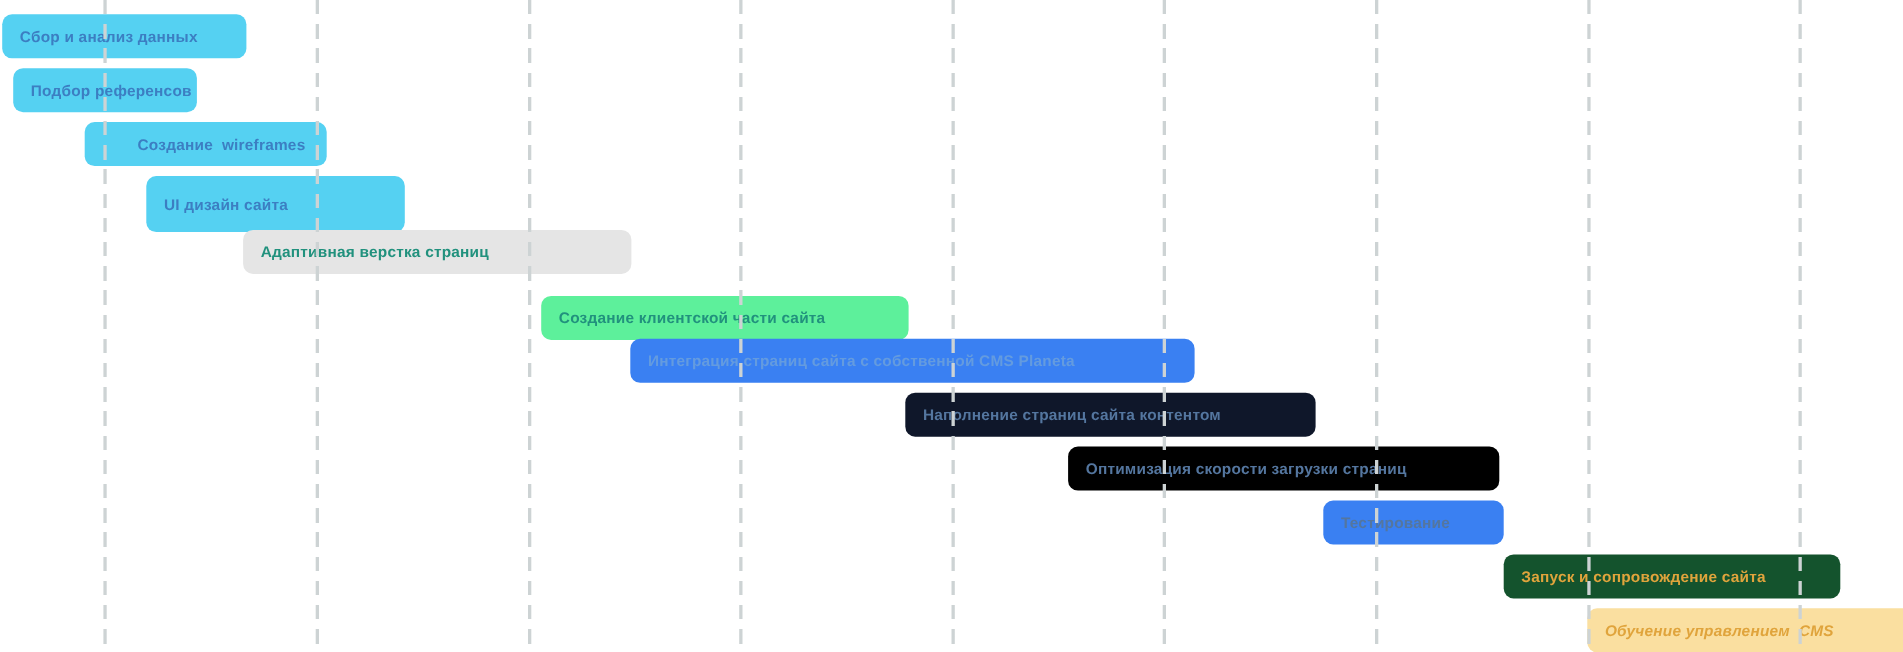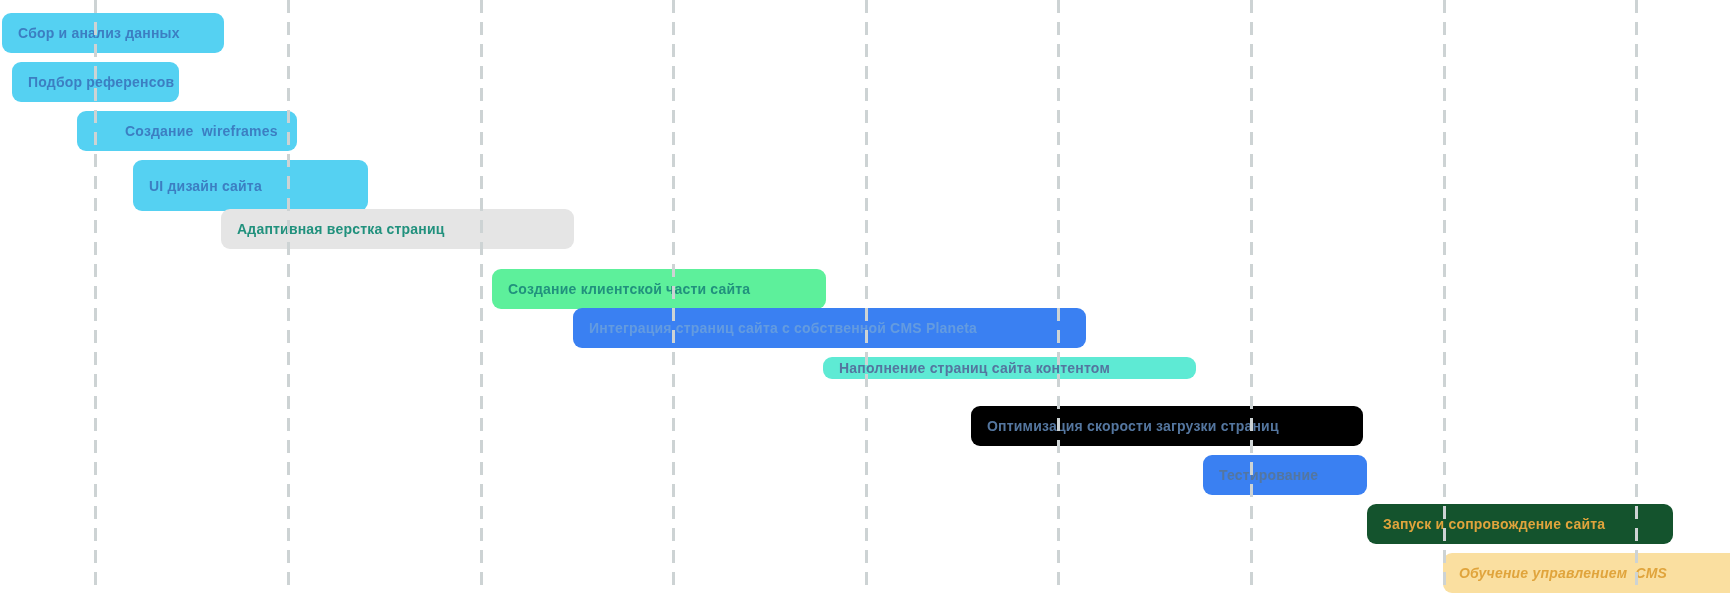--- a/index.html
+++ b/index.html
@@ -64,19 +64,19 @@
       <div class="gridline" style="--grid-color: #CDD3D4; left: 1635px;"></div>
     </div>
   <div id="bars-layer">
       <div class="gantt-bar" style="left: 2px; width: 222px; top: 13px; height: 40px; border-radius: 9px; background: rgb(85, 209, 242); color: rgb(60, 126, 194);"><span>Сбор и анализ данных</span></div>
       <div class="gantt-bar" style="left: 12px; width: 167px; top: 62px; height: 40px; border-radius: 9px; background: rgb(85, 209, 242); color: rgb(60, 126, 194);"><span>Подбор референсов</span></div>
       <div class="gantt-bar" style="left: 77px; width: 220px; top: 111px; height: 40px; border-radius: 9px; background: rgb(85, 209, 242); color: rgb(60, 126, 194); padding-left: 48px;"><span>Создание  wireframes</span></div>
       <div class="gantt-bar" style="left: 133px; width: 235px; top: 160px; height: 51px; border-radius: 9px; background: rgb(85, 209, 242); color: rgb(60, 126, 194);"><span>UI дизайн сайта</span></div>
       <div class="gantt-bar" style="left: 221px; width: 353px; top: 209px; height: 40px; border-radius: 9px; background: #e5e5e5; color: rgb(33, 145, 125);"><span>Адаптивная верстка страниц</span></div>
       <div class="gantt-bar" style="left: 492px; width: 334px; top: 259px; height: 40px; border-radius: 9px; background: rgb(93, 240, 155); color: rgb(33, 145, 125); margin-top: 10px;"><span>Создание клиентской части сайта</span></div>
       <div class="gantt-bar" style="left: 573px; width: 513px; top: 308px; height: 40px; border-radius: 9px; background: rgb(58, 128, 242); color: rgb(100, 155, 223);"><span>Интеграция страниц сайта с собственной CMS Planeta</span></div>
-      <div class="gantt-bar" style="left: 823px; width: 373px; top: 357px; height: 22px; border-radius: 9px; background: #5eead4; color: rgb(84, 118, 159);"><span>Наполнение страниц сайта контентом</span></div>
+      <div class="gantt-bar" style="left: 823px; width: 373px; top: 357px; height: 40px; border-radius: 9px; background: #0f172a; color: rgb(84, 118, 159);"><span>Наполнение страниц сайта контентом</span></div>
       <div class="gantt-bar" style="left: 971px; width: 392px; top: 406px; height: 40px; border-radius: 9px; background: #000000; color: rgb(84, 118, 159);"><span>Оптимизация скорости загрузки страниц</span></div>
       <div class="gantt-bar" style="left: 1203px; width: 164px; top: 455px; height: 40px; border-radius: 9px; background: rgb(58, 128, 242); color: rgb(84, 118, 159);"><span>Тестирование</span></div>
       <div class="gantt-bar" style="left: 1367px; width: 306px; top: 504px; height: 40px; border-radius: 9px; background: #14532d; color: rgb(224, 164, 60);"><span>Запуск и сопровождение сайта</span></div>
       <div class="gantt-bar" style="left: 1443px; width: 307px; top: 553px; height: 40px; border-radius: 9px; background: rgb(250, 223, 160); color: rgb(224, 164, 60); font-style: italic;"><span>Обучение управлением  CMS</span></div>
     </div>
 </div>
 
 </body></html>

